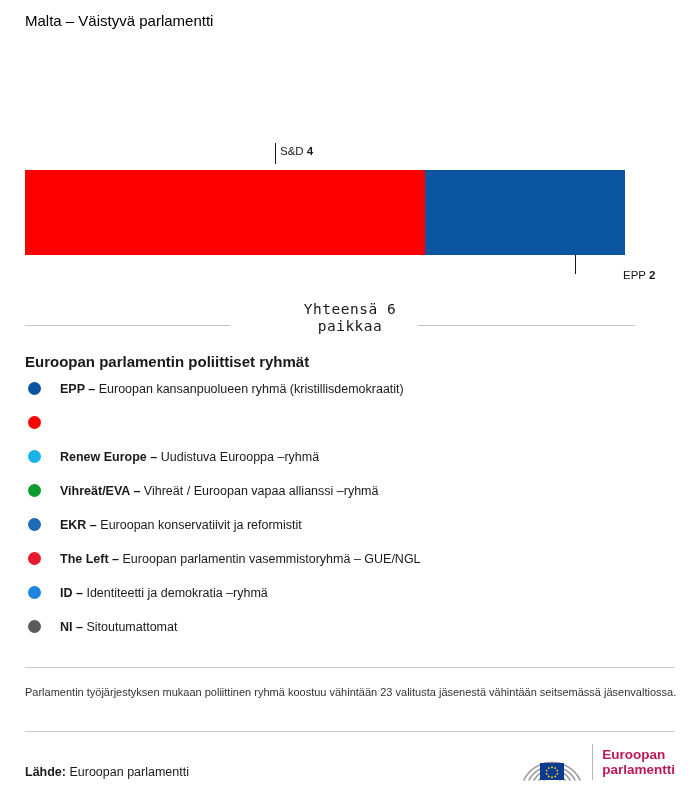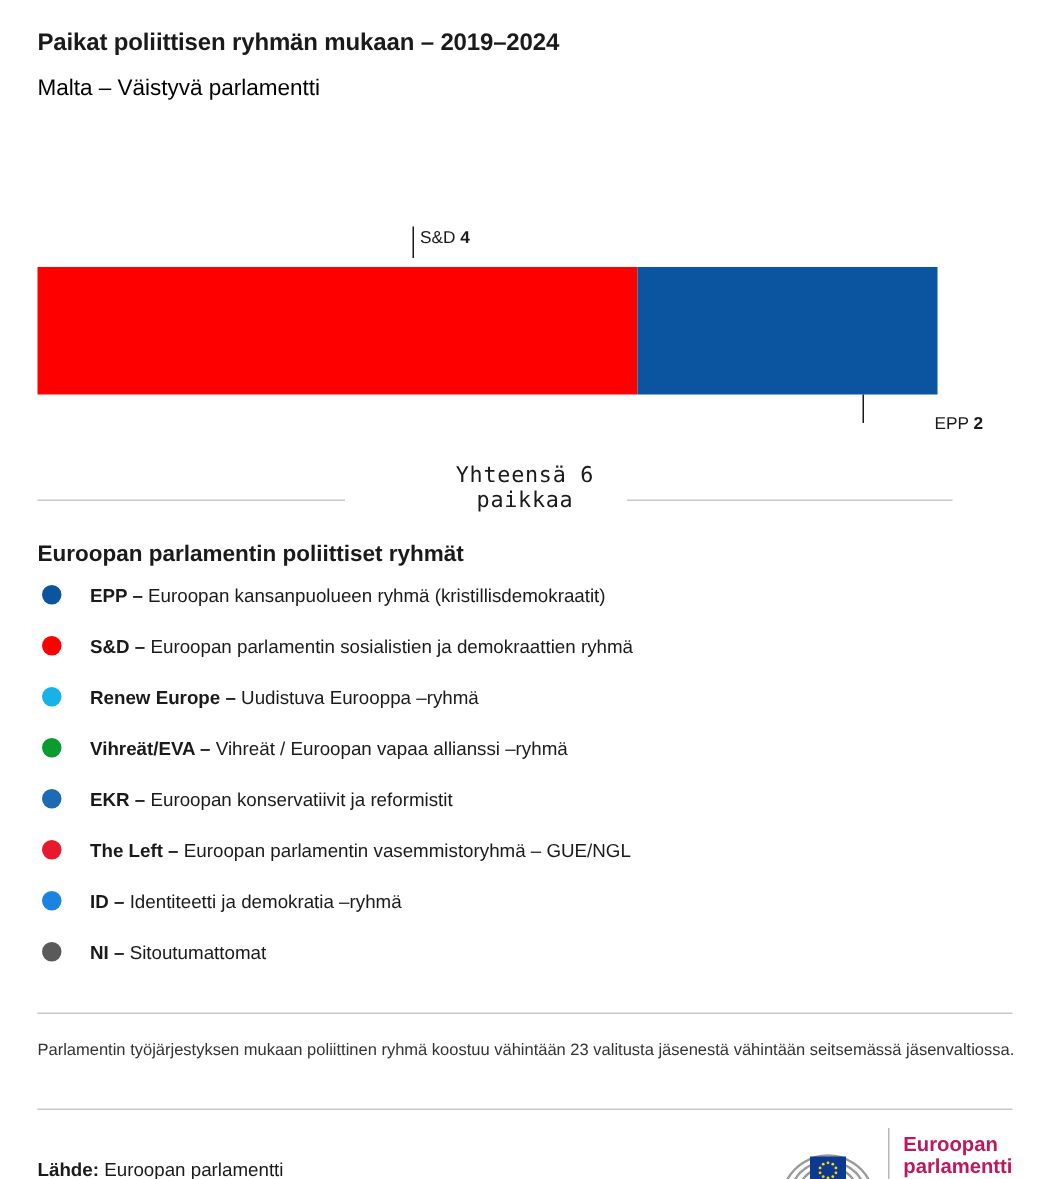--- a/index.html
+++ b/index.html
@@ -205,21 +205,20 @@
     font-weight: bold;
     line-height: 15.5px;
     color: #be185d;
   }
 </style>
 </head>
 <body>
 
 <div class="page">
 
-  <h1 class="title">Paikat poliittisen ryhmän mukaan – 2019–2024</h1>
   <h2 class="subtitle">Malta – Väistyvä parlamentti</h2>
 
   <div class="chart-wrap">
 
     <div class="bar-labels-top">
       <div class="tick" style="left:250px; top:1px; height:21px;"></div>
       <div class="bar-label" style="left:255px; top:2px;">
         <span class="grp">S&amp;D</span>
         <span class="val">4</span>
       </div>
@@ -253,24 +252,20 @@
     <div class="legend-item">
       <span class="dot" style="background:#0b55a0;"></span>
       <span class="legend-text">
         <b>EPP –</b>
         <span>Euroopan kansanpuolueen ryhmä (kristillisdemokraatit)</span>
       </span>
     </div>
 
     <div class="legend-item">
       <span class="dot" style="background:#ff0000;"></span>
-      <span class="legend-text">
-        <b>S&amp;D –</b>
-        <span>Euroopan parlamentin sosialistien ja demokraattien ryhmä</span>
-      </span>
     </div>
 
     <div class="legend-item">
       <span class="dot" style="background:#17b3e8;"></span>
       <span class="legend-text">
         <b>Renew Europe –</b>
         <span>Uudistuva Eurooppa –ryhmä</span>
       </span>
     </div>
 

